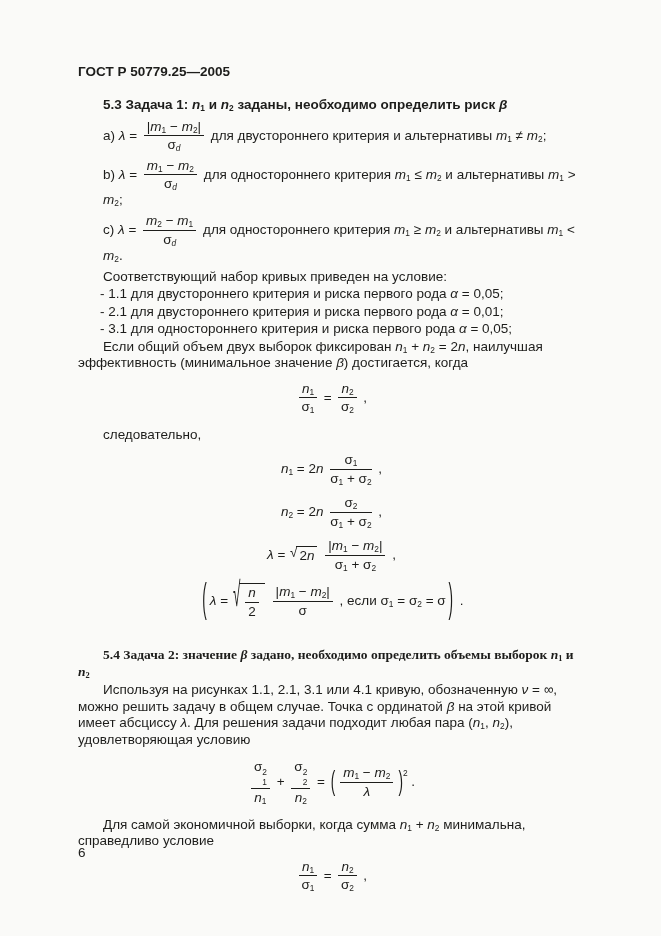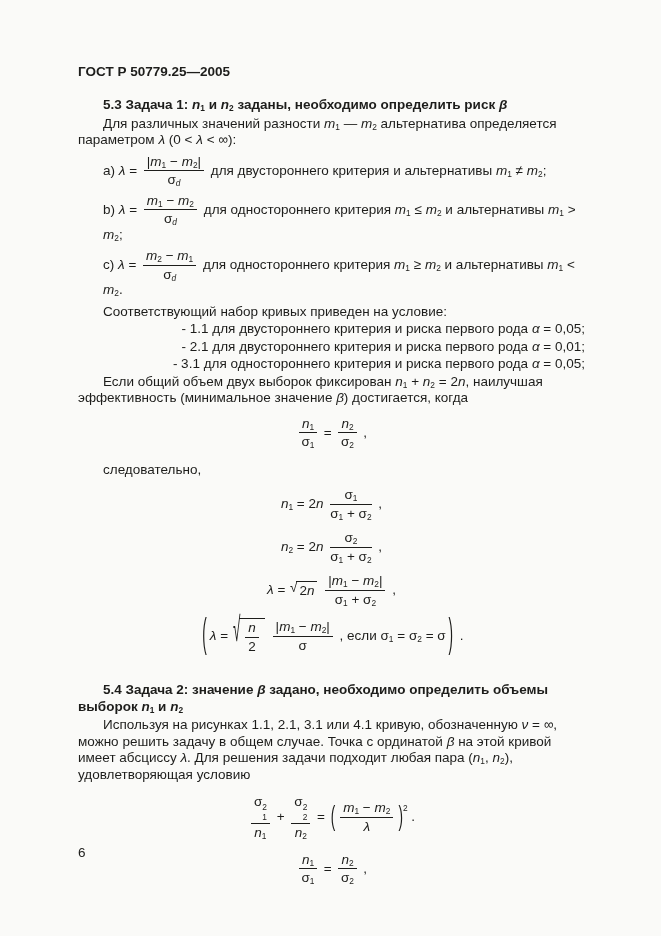--- a/index.html
+++ b/index.html
@@ -16,21 +16,21 @@
     box-sizing:border-box;
     padding:64px 76px 0 78px;
     font-size:13.5px;
     line-height:1.22;
   }
   .pheader{font-weight:bold;margin-bottom:17px;}
   .h{font-weight:bold;margin:0 0 2px 0;text-indent:25px;}
   .para{margin:0;text-indent:25px;}
   .noindent{text-indent:0;}
   .abc{margin:5px 0 5px 25px;}
-  .bullet{margin:1px 0 1px 22px;text-align:right;}
+  .bullet{margin:1px 0 1px 22px;}
   .sled{margin:12px 0 2px 0;text-indent:25px;}
   .formula{text-align:center;margin:9px 0;}
   .f-big{margin:11px 0;}
   .it{font-style:italic;}
   sub{font-size:62%;line-height:0;vertical-align:-0.28em;}
   sup.s2{font-size:62%;line-height:0;vertical-align:1.15em;margin-left:-2px;}
   .frac{display:inline-block;text-align:center;vertical-align:middle;margin:0 3px;line-height:1.15;}
   .num{display:block;padding:0 3px 1px 3px;border-bottom:1px solid currentColor;}
   .den{display:block;padding-top:1px;}
   .sqrt{display:inline-flex;align-items:flex-start;vertical-align:middle;margin:0 1px;}
@@ -43,21 +43,20 @@
   .pagenum{position:absolute;left:78px;top:845px;}
 </style>
 </head>
 <body>
 
 <div class="page">
 
   <div class="pheader">ГОСТ Р 50779.25—2005</div>
 
   <p class="h">5.3  Задача 1: <span class="it">n</span><sub>1</sub> и <span class="it">n</span><sub>2</sub> заданы, необходимо определить риск  <span class="it">β</span></p>
-  <p class="para">Для различных значений разности <span class="it">m</span><sub>1</sub> — <span class="it">m</span><sub>2</sub> альтернатива определяется параметром <span class="it">λ</span> (0 &lt;  <span class="it">λ</span> &lt; ∞):</p>
 
   <div class="abc">a) <span class="it">λ</span> = <span class="frac"><span class="num">|<span class="it">m</span><sub>1</sub> − <span class="it">m</span><sub>2</sub>|</span><span class="den">σ<sub class="it">d</sub></span></span> для двустороннего критерия и альтернативы <span class="it">m</span><sub>1</sub> ≠ <span class="it">m</span><sub>2</sub>;</div>
   <div class="abc">b) <span class="it">λ</span> = <span class="frac"><span class="num"><span class="it">m</span><sub>1</sub> − <span class="it">m</span><sub>2</sub></span><span class="den">σ<sub class="it">d</sub></span></span> для одностороннего критерия <span class="it">m</span><sub>1</sub> ≤ <span class="it">m</span><sub>2</sub> и альтернативы <span class="it">m</span><sub>1</sub> &gt; <span class="it">m</span><sub>2</sub>;</div>
   <div class="abc">c)  <span class="it">λ</span> = <span class="frac"><span class="num"><span class="it">m</span><sub>2</sub> − <span class="it">m</span><sub>1</sub></span><span class="den">σ<sub class="it">d</sub></span></span> для одностороннего критерия <span class="it">m</span><sub>1</sub> ≥ <span class="it">m</span><sub>2</sub> и альтернативы <span class="it">m</span><sub>1</sub> &lt; <span class="it">m</span><sub>2</sub>.</div>
 
   <p class="para">Соответствующий набор кривых приведен на условие:</p>
   <div class="bullet">-  1.1 для двустороннего критерия и риска первого рода <span class="it">α</span> = 0,05;</div>
   <div class="bullet">-  2.1 для двустороннего критерия и риска первого рода <span class="it">α</span> = 0,01;</div>
   <div class="bullet">-  3.1 для одностороннего критерия и риска первого рода <span class="it">α</span>  = 0,05;</div>
 
@@ -69,26 +68,27 @@
   <div class="formula"><span class="it">n</span><sub>2</sub> = 2<span class="it">n</span> <span class="frac"><span class="num">σ<sub>2</sub></span><span class="den">σ<sub>1</sub> + σ<sub>2</sub></span></span> ,</div>
   <div class="formula"><span class="it">λ</span> = <span class="sqrt">
         <span class="rad">√</span>
         <span class="radicand">2<span class="it">n</span></span>
       </span> <span class="frac"><span class="num">|<span class="it">m</span><sub>1</sub> − <span class="it">m</span><sub>2</sub>|</span><span class="den">σ<sub>1</sub> + σ<sub>2</sub></span></span> ,</div>
   <div class="formula f-big"><span class="bp x">(</span><span class="it">λ</span> = <span class="sqrt tall">
         <span class="rad">√</span>
         <span class="radicand"><span class="frac"><span class="num"><span class="it">n</span></span><span class="den">2</span></span></span>
       </span> <span class="frac"><span class="num">|<span class="it">m</span><sub>1</sub> − <span class="it">m</span><sub>2</sub>|</span><span class="den">σ</span></span> , если σ<sub>1</sub> = σ<sub>2</sub> = σ<span class="bp x">)</span> .</div>
 
-  <p class="h" style="margin-top:28px;">5.4  Задача 2: значение <span class="it">β</span> задано, необходимо определить объемы выборок <span class="it">n</span><sub>1</sub> и <span class="it">n</span><sub>2</sub></p>
+  <p class="h" style="margin-top:28px;font-family:Liberation Serif, serif;">5.4  Задача 2: значение <span class="it">β</span> задано, необходимо определить объемы выборок <span class="it">n</span><sub>1</sub> и <span class="it">n</span><sub>2</sub></p>
   <p class="para">Используя на рисунках 1.1, 2.1, 3.1 или 4.1 кривую, обозначенную <span class="it">ν</span> = ∞, можно решить задачу в общем случае. Точка с ординатой <span class="it">β</span> на этой кривой имеет абсциссу  <span class="it">λ</span>. Для решения задачи подходит любая пара (<span class="it">n</span><sub>1</sub>, <span class="it">n</span><sub>2</sub>), удовлетворяющая условию</p>
 
   <div class="formula f-big"><span class="frac"><span class="num"><span>σ</span><span class="sscol">
             <span>2</span>
             <span>1</span>
           </span></span><span class="den"><span class="it">n</span><sub>1</sub></span></span> + <span class="frac"><span class="num"><span>σ</span><span class="sscol">
             <span>2</span>
             <span>2</span>
           </span></span><span class="den"><span class="it">n</span><sub>2</sub></span></span> = <span class="bp">(</span><span class="frac"><span class="num"><span class="it">m</span><sub>1</sub> − <span class="it">m</span><sub>2</sub></span><span class="den"><span class="it">λ</span></span></span><span class="bp">)</span><sup class="s2">2</sup> .</div>
+  <p class="para">Для самой экономичной выборки, когда сумма <span class="it">n</span><sub>1</sub> + <span class="it">n</span><sub>2</sub> минимальна, справедливо условие</p>
   <div class="formula"><span class="frac"><span class="num"><span class="it">n</span><sub>1</sub></span><span class="den">σ<sub>1</sub></span></span> = <span class="frac"><span class="num"><span class="it">n</span><sub>2</sub></span><span class="den">σ<sub>2</sub></span></span> ,</div>
 
   <div class="pagenum">6</div>
 </div>
 
 </body></html>

